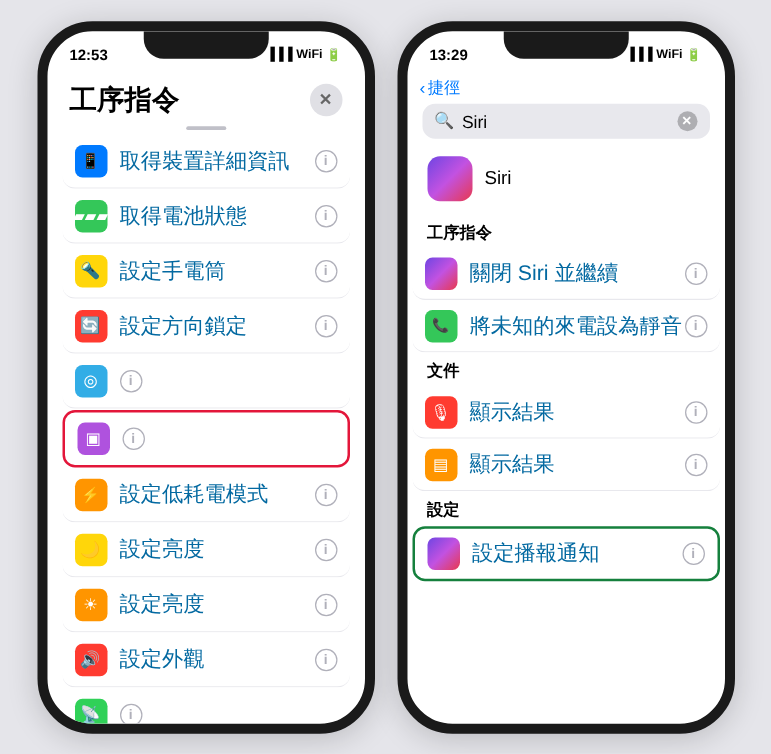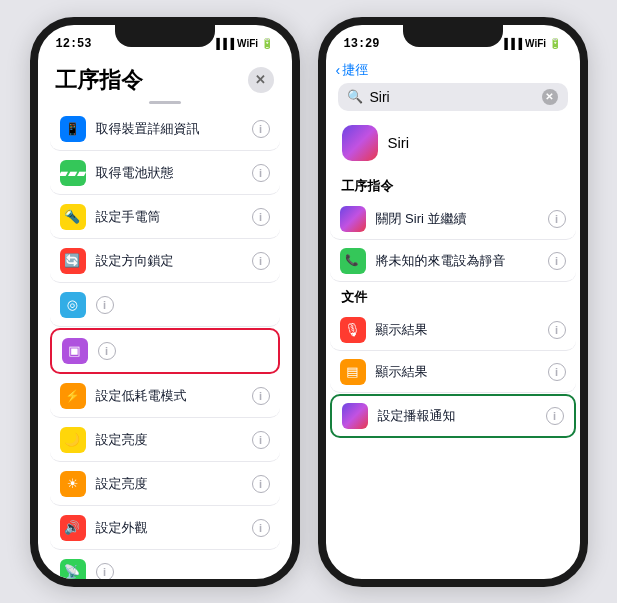--- a/index.html
+++ b/index.html
@@ -40,21 +40,21 @@
     .status-bar {
       display: flex;
       justify-content: space-between;
       align-items: center;
       padding: 6px 18px 0 18px;
       height: 32px;
       font-size: 11px;
       font-weight: 600;
     }
 
-    .status-time { font-size: 12px; font-weight: 700; font-family: Liberation Mono, monospace; }
+    .status-time { font-size: 12px; font-weight: 700; }
     .status-icons { display: flex; gap: 3px; align-items: center; font-size: 10px; }
 
     .screen-content {
       padding: 0 0 10px 0;
       height: calc(100% - 32px);
       overflow: hidden;
     }
 
     
     .left-header {
@@ -120,22 +120,22 @@
       display: flex;
       align-items: center;
       justify-content: center;
       margin-right: 10px;
       flex-shrink: 0;
       font-size: 14px;
     }
 
     .menu-label {
       flex: 1;
-      font-size: 13px;
-      color: #0f172a;
+      font-size: 17px;
+      color: #0369a1;
     }
 
     .info-icon {
       width: 18px;
       height: 18px;
       border: 1.5px solid #b0b0ba;
       border-radius: 50%;
       display: flex;
       align-items: center;
       justify-content: center;
@@ -392,20 +392,21 @@
         <span class="menu-label">顯示結果</span>
         <div class="info-icon">i</div>
       </div>
       <div class="right-menu-item">
         <div class="menu-icon icon-orange" style="color:#fff;font-size:13px;">▤</div>
         <span class="menu-label">顯示結果</span>
         <div class="info-icon">i</div>
       </div>
     </div>
 
+    <div class="section-header">設定</div>
     <div class="right-menu-list">
       <div class="right-menu-item highlighted">
         <div class="menu-icon" style="background:linear-gradient(135deg,#6e45e2,#c252e1,#e8394e);"></div>
         <span class="menu-label">設定播報通知</span>
         <div class="info-icon">i</div>
       </div>
     </div>
 
   </div>
 </div>

